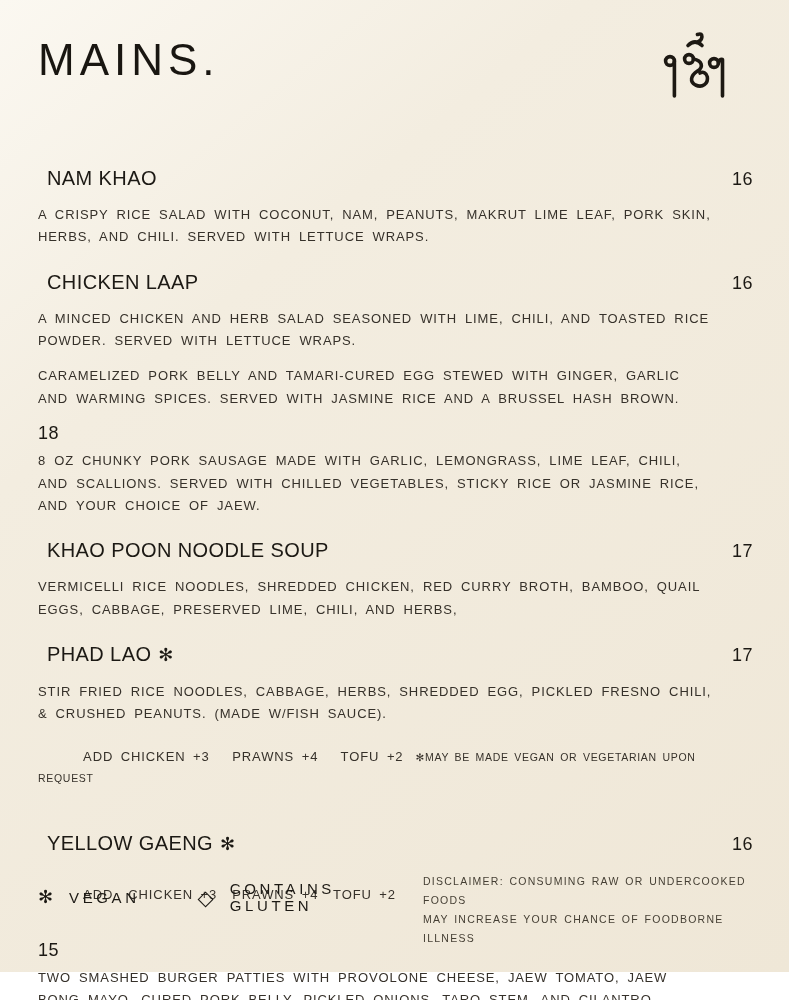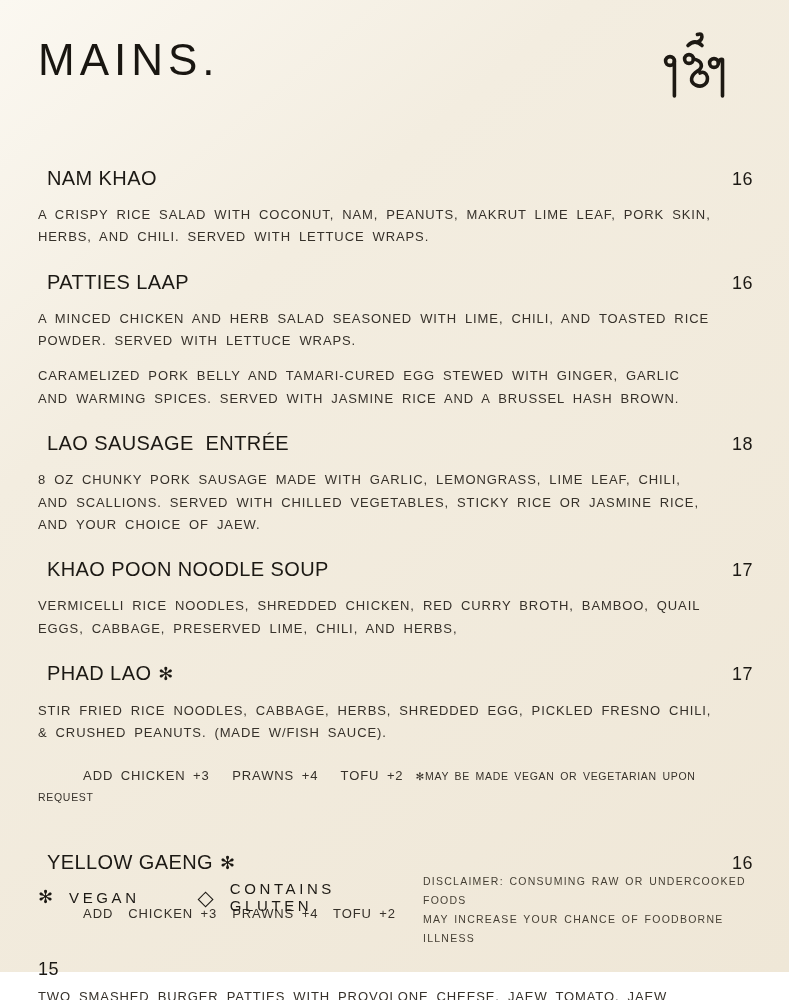--- a/index.html
+++ b/index.html
@@ -137,38 +137,35 @@
       </h2>
       <span class="price">16</span>
     </div>
     <p class="desc">A CRISPY RICE SALAD WITH COCONUT, NAM, PEANUTS, MAKRUT LIME LEAF, PORK SKIN, HERBS, AND CHILI. SERVED WITH LETTUCE WRAPS.</p>
 
   </section>
 
   <section class="item">
     <div class="item-head">
       <h2 class="item-name">
-        <span>PATTIES LAAP</span>
+        <span>CHICKEN LAAP</span>
       </h2>
       <span class="price">16</span>
     </div>
     <p class="desc">A MINCED CHICKEN AND HERB SALAD SEASONED WITH LIME, CHILI, AND TOASTED RICE POWDER. SERVED WITH LETTUCE WRAPS.</p>
 
   </section>
 
   <section class="item">
     <p class="desc">CARAMELIZED PORK BELLY AND TAMARI-CURED EGG STEWED WITH GINGER, GARLIC AND WARMING SPICES. SERVED WITH JASMINE RICE AND A BRUSSEL HASH BROWN.</p>
 
   </section>
 
   <section class="item">
     <div class="item-head">
-      <h2 class="item-name">
-        <span>LAO SAUSAGE  ENTRÉE</span>
-      </h2>
       <span class="price">18</span>
     </div>
     <p class="desc">8 OZ CHUNKY PORK SAUSAGE MADE WITH GARLIC, LEMONGRASS, LIME LEAF, CHILI, AND SCALLIONS. SERVED WITH CHILLED VEGETABLES, STICKY RICE OR JASMINE RICE, AND YOUR CHOICE OF JAEW.</p>
 
   </section>
 
   <section class="item">
     <div class="item-head">
       <h2 class="item-name">
         <span>KHAO POON NOODLE SOUP</span>

